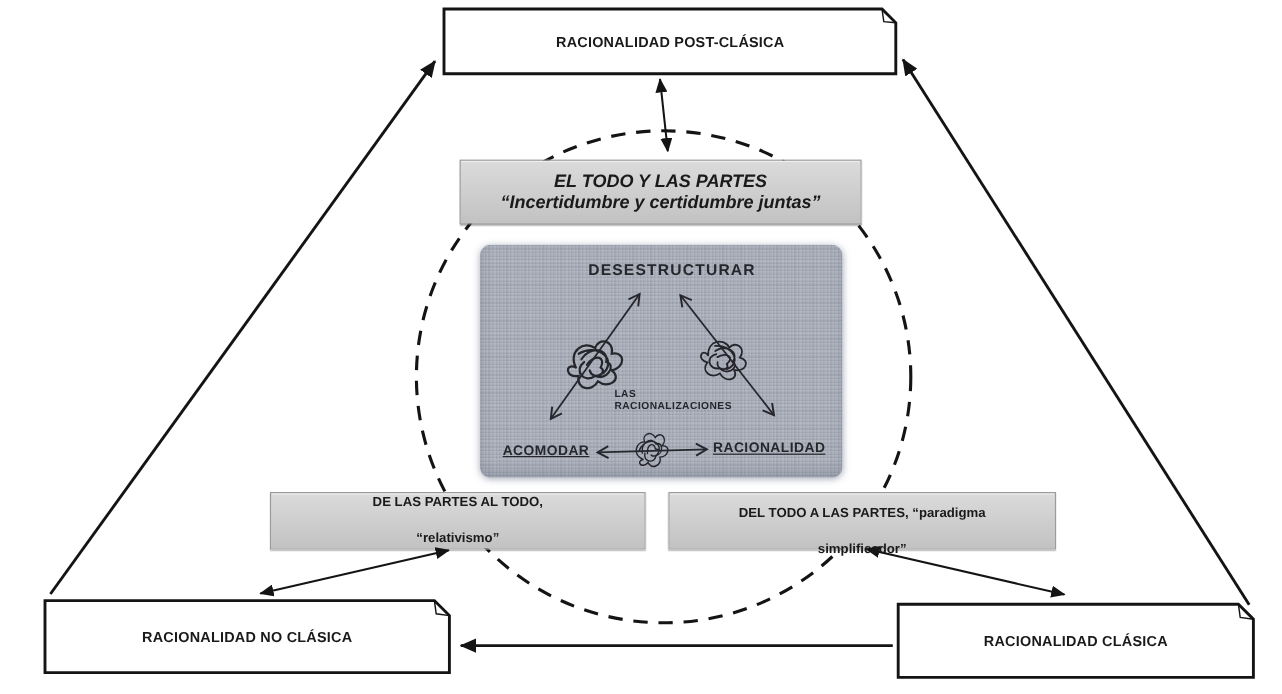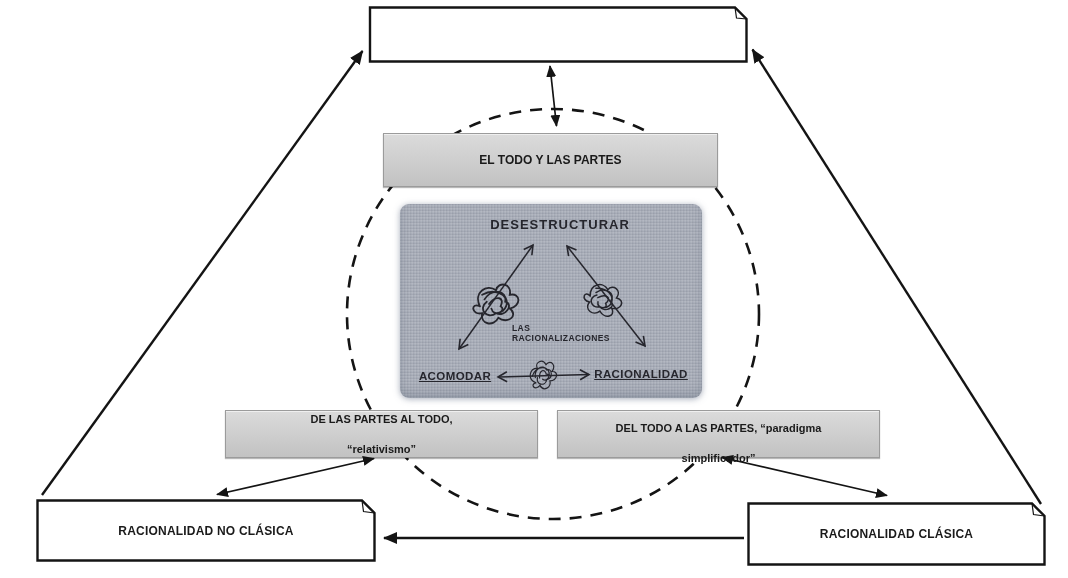--- a/index.html
+++ b/index.html
@@ -40,21 +40,21 @@
       repeating-linear-gradient(90deg, rgba(255,255,255,.06) 0 1px, rgba(30,35,55,.05) 1px 2px, transparent 2px 3px);
     box-shadow:0 1px 6px rgba(95,105,130,.55), 0 0 0 1px rgba(255,255,255,.35), inset 0 -5px 9px rgba(70,80,100,.22);
   }
 
   
   .lbl{
     position:absolute;display:flex;flex-direction:column;align-items:center;justify-content:center;
     text-align:center;font-weight:700;color:var(--text,#1a1a1a);z-index:4;
   }
   .box-lbl{font-size:12px;letter-spacing:.2px;}
-  .gray-lbl{font-size:12px;line-height:17px;}
+  .gray-lbl{font-size:15px;line-height:17px;font-style:italic;}
   .gray-lbl-sm{font-size:11px;line-height:16px;gap:14px;}
   .img-top{font-size:13px;letter-spacing:1px;color:var(--ink,#26262d);}
   .img-small{font-size:8.5px;line-height:10.5px;letter-spacing:.4px;color:var(--ink,#26262d);
              align-items:flex-start;text-align:right;}
   .img-side{font-size:11.5px;letter-spacing:.4px;color:var(--ink,#26262d);text-decoration:underline;}
 </style>
 </head>
 <body>
 
 <div class="stage">
@@ -103,23 +103,27 @@
 
     <use href="#scribble" transform="translate(496,304) scale(1.15)"></use>
     <use href="#scribble" transform="translate(603,300) scale(0.95) rotate(25)"></use>
     <use href="#scribble" transform="translate(543,375) scale(0.75) rotate(-40)"></use>
 
     <path class="ink" d="M533,245 L459,349" marker-start="url(#mInk)" marker-end="url(#mInk)"></path>
     <path class="ink" d="M567,246 L645,346" marker-start="url(#mInk)" marker-end="url(#mInk)"></path>
     <path class="ink" d="M498,377 L589,374.5" marker-start="url(#mInk)" marker-end="url(#mInk)"></path>
   </svg>
 
+  <div class="lbl box-lbl" style="left:370px;top:7px;width:377px;height:55px;">
+    <span>RACIONALIDAD POST-CLÁSICA</span>
+  </div>
 
   <div class="lbl gray-lbl" style="left:383px;top:133px;width:335px;height:54px;">
     <span>EL TODO Y LAS PARTES</span>
+    <span>“Incertidumbre y certidumbre juntas”</span>
   </div>
 
   <div class="lbl gray-lbl-sm" style="left:225px;top:410px;width:313px;height:48px;">
     <span>DE LAS PARTES AL TODO,</span>
     <span>“relativismo”</span>
   </div>
 
   <div class="lbl gray-lbl-sm" style="left:557px;top:410px;width:323px;height:65px;">
     <span>DEL TODO A LAS PARTES, “paradigma</span>
     <span>simplificador”</span>

